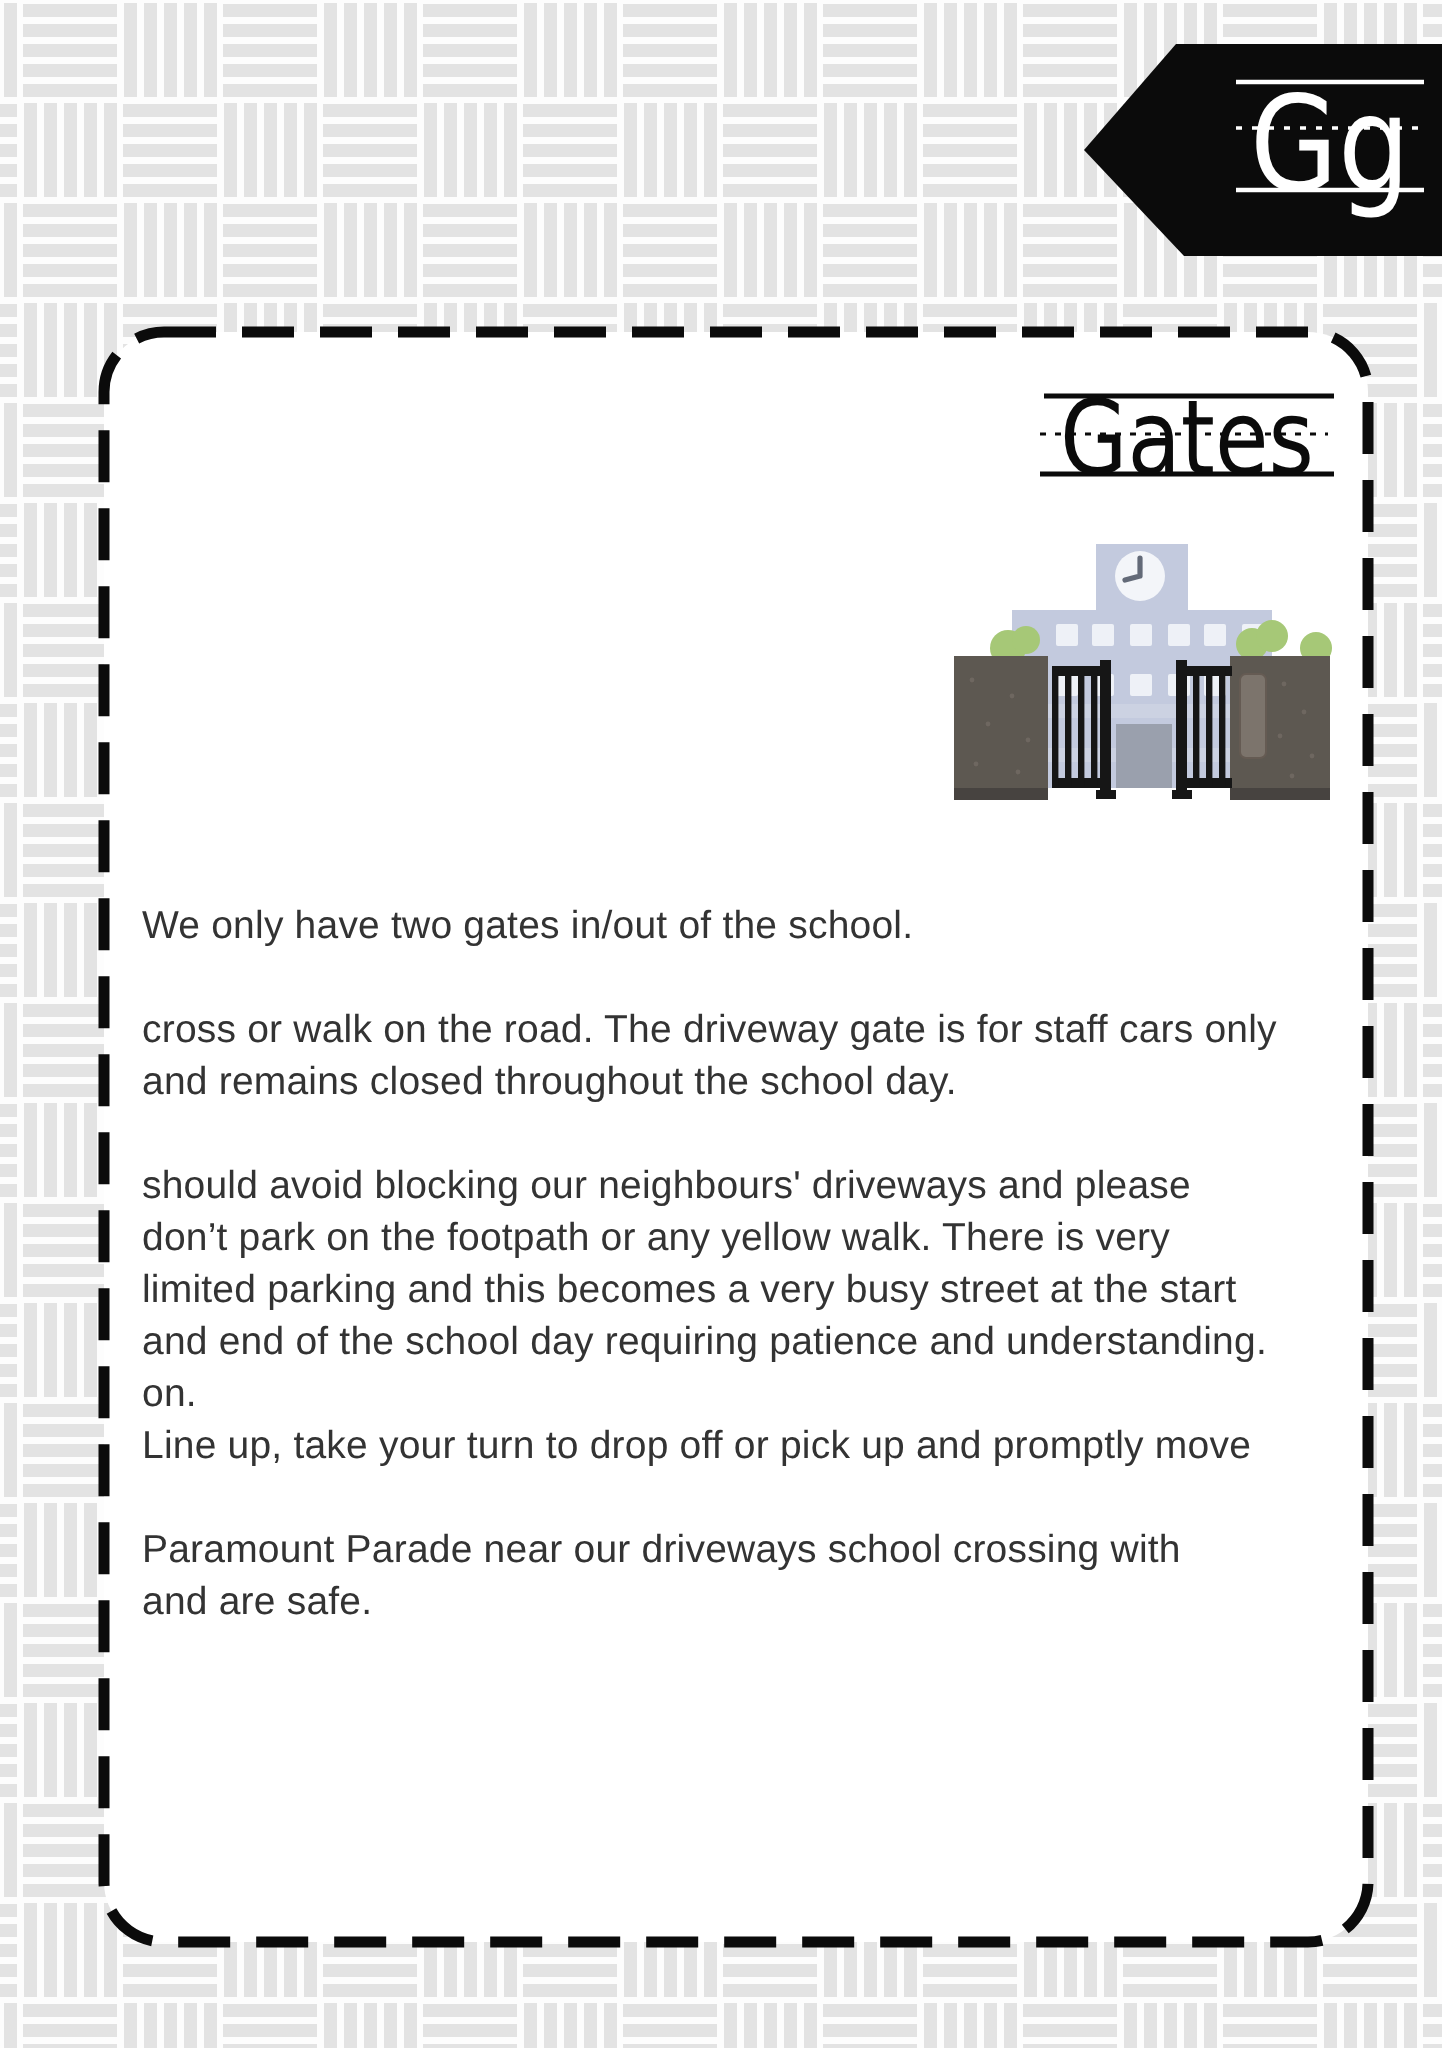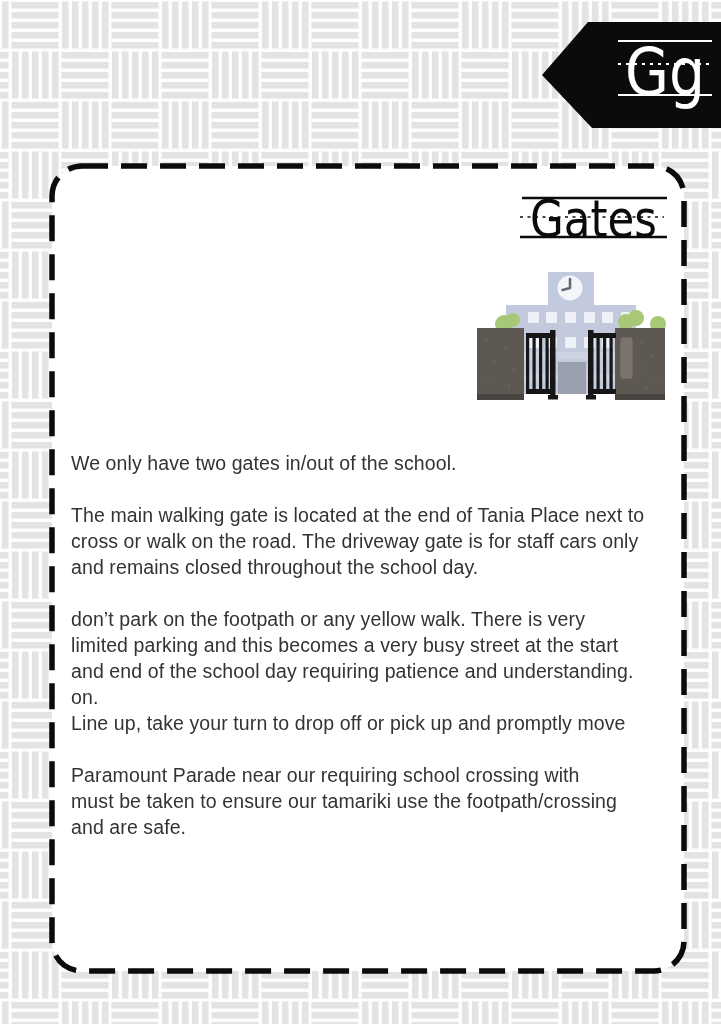--- a/index.html
+++ b/index.html
@@ -171,31 +171,30 @@
       <rect x="127" y="72" width="3.2" height="59"></rect>
       <rect x="133.5" y="72" width="3.2" height="59"></rect>
     </g>
   </svg>
 
   <div class="content">
     <div class="para">
       <div class="line">We only have two gates in/out of the school.</div>
     </div>
     <div class="para">
-      <div class="line">The main walking gate is located at the end of Tania Place next to</div>
       <div class="line">cross or walk on the road. The driveway gate is for staff cars only</div>
       <div class="line">and remains closed throughout the school day.</div>
     </div>
     <div class="para">
+      <div class="line">should avoid blocking our neighbours' driveways and please</div>
       <div class="line">don’t park on the footpath or any yellow walk. There is very</div>
       <div class="line">limited parking and this becomes a very busy street at the start</div>
       <div class="line">and end of the school day requiring patience and understanding.</div>
       <div class="line">on.</div>
       <div class="line">Line up, take your turn to drop off or pick up and promptly move</div>
     </div>
     <div class="para">
-      <div class="line">Paramount Parade near our requiring school crossing with</div>
-      <div class="line">must be taken to ensure our tamariki use the footpath/crossing</div>
+      <div class="line">Paramount Parade near our driveways school crossing with</div>
       <div class="line">and are safe.</div>
     </div>
   </div>
 
 </div>
 
 </body></html>

